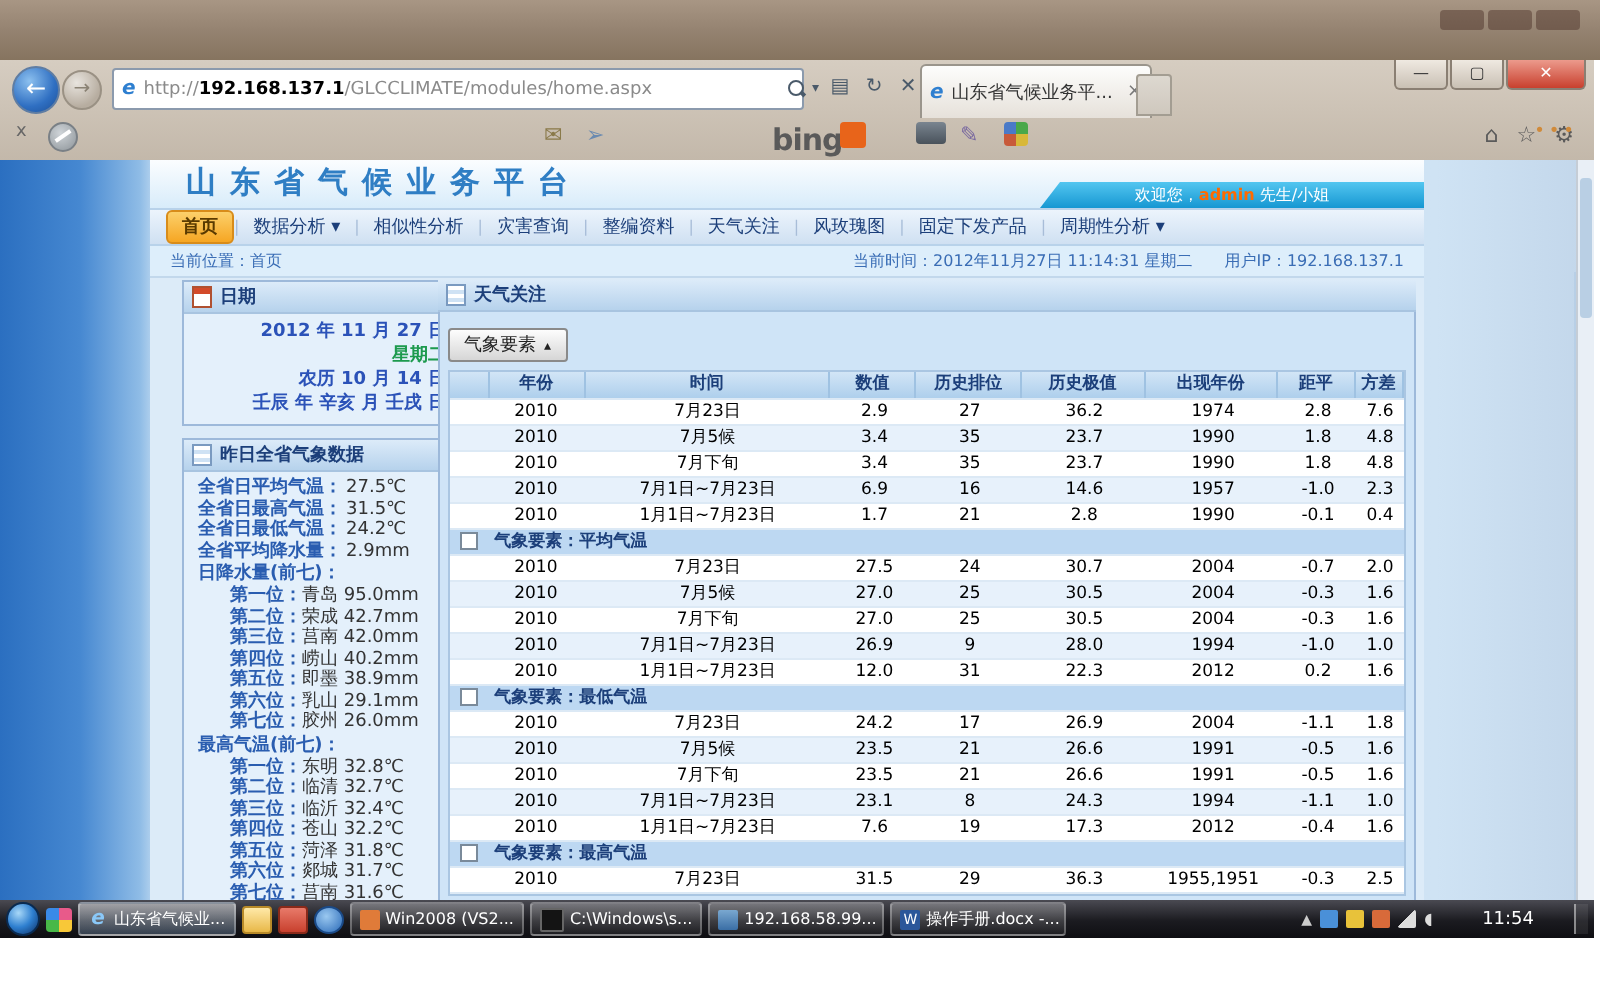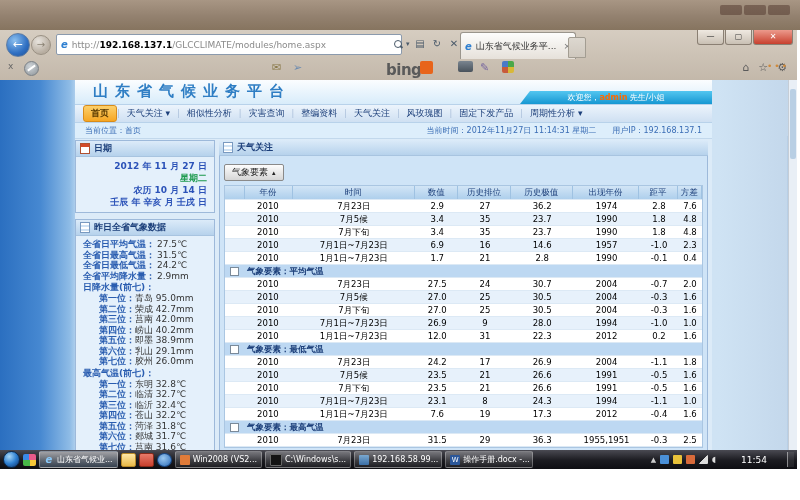--- a/index.html
+++ b/index.html
@@ -71,21 +71,21 @@
   .navbar{height:17px;background:linear-gradient(180deg,#ecf4fc,#cfe0f2);display:flex;align-items:center;
     padding-left:8px;font-size:9px;color:#1c3f7a;border-bottom:1px solid #b8d2ea;}
   .nav-item{padding:1px 7px;cursor:pointer;white-space:nowrap;}
   .nav-item.active{background:linear-gradient(180deg,#fcd06b,#f6a623);border:1px solid #d88c1a;border-radius:3px;color:#5a3a00;font-weight:bold;}
   .nav-sep{color:#a8bdd8;font-size:8px;}
   .infobar{height:15px;background:#ddeefb;display:flex;align-items:center;font-size:8px;color:#3a6db5;
     padding:0 10px;border-bottom:1px solid #c2d8ec;}
   .infobar .iright{margin-left:auto;display:flex;gap:16px;}
 
   .bodyarea{position:absolute;left:0;top:56px;width:637px;height:316px;}
-  .sidebar{position:absolute;left:0;top:4px;width:140px;height:312px;overflow:hidden;}
+  .sidebar{position:absolute;left:16px;top:4px;width:140px;height:312px;overflow:hidden;}
   .spanel{border:1px solid #9db9da;margin-bottom:6px;background:#e4f0fb;}
   .sphead{height:15px;background:linear-gradient(180deg,#dcebf9,#b6d2ec);display:flex;align-items:center;gap:4px;
     padding:0 4px;font-size:9px;font-weight:bold;color:#1c3f7a;border-bottom:1px solid #a8c4e0;}
   .cal-ico{width:8px;height:9px;border:1px solid #b05030;background:linear-gradient(180deg,#d34a2a 0 3px,#fff 3px);}
   .doc-ico{width:8px;height:9px;border:1px solid #7a9ac0;background:linear-gradient(180deg,#fff 0 2px,#cfe2f4 2px 4px,#fff 4px 6px,#cfe2f4 6px 8px,#fff 8px);}
   .spbody{padding:3px 7px 4px;font-size:9px;}
   .cal-line{text-align:right;line-height:12px;color:#2b52b8;font-weight:bold;}
   .cal-line.weekday{color:#1d9a4e;}
   .sline{display:flex;line-height:10.5px;}
   .sl-lbl{color:#2a5db0;font-weight:bold;white-space:nowrap;}
@@ -95,21 +95,21 @@
   .rk{color:#2a5db0;font-weight:bold;width:36px;white-space:nowrap;}
   .rv{color:#333;white-space:nowrap;}
 
   .mainpanel{position:absolute;left:144px;top:4px;width:489px;height:312px;}
   .mpbody{border:1px solid #9db9da;border-top:none;background:#cfe4f7;padding:4px;height:293px;overflow:hidden;}
   .filter-btn{display:inline-flex;align-items:center;gap:4px;height:15px;padding:0 7px;
     background:linear-gradient(180deg,#fdfdfd,#d6d6d6);border:1px solid #8a8a8a;border-radius:2px;
     font-size:9px;color:#222;margin-bottom:4px;cursor:pointer;}
   .wtable{background:#fff;border:1px solid #aac6e2;font-size:8.5px;}
   .trow{display:flex;height:12px;line-height:12px;border-bottom:1px solid #dce9f5;}
-  .thead{background:linear-gradient(180deg,#d2e5f6,#aecfec);font-weight:normal;color:#1c3f7a;height:13px;line-height:13px;justify-content:center;}
+  .thead{background:linear-gradient(180deg,#d2e5f6,#aecfec);font-weight:bold;color:#1c3f7a;height:13px;line-height:13px;justify-content:center;}
   .thead .tc{border-right:1px solid #9fc2e2;}
   .tgroup{background:#bdd8f2;color:#1c3f7a;font-weight:bold;}
   .tc{text-align:center;overflow:hidden;white-space:nowrap;}
   .tl{text-align:left;padding-left:3px;}
   .w0{width:4%}.w1{width:10%}.w2{width:26%}.w3{width:9%}.w4{width:11%}.w5{width:13%}.w6{width:14%}.w7{width:8%}.w8{width:5%}
   .cb{display:inline-block;width:7px;height:7px;background:#fff;border:1px solid #7a8a9a;vertical-align:middle;}
   .r-alt{background:#e7f1fb;}
 
   .inner-scroll{position:absolute;left:712px;top:56px;width:8px;height:316px;background:#e2ecf6;border-left:1px solid #b8cfe6;}
   .is-arrow{display:block;width:8px;height:8px;font-size:6px;line-height:8px;text-align:center;color:#5a7a9a;background:#cfe0f0;}
@@ -212,21 +212,21 @@
       <div class="contentcol">
 
         <div class="pheader">
           <div class="ptitle">山东省气候业务平台</div>
           <div class="welcome"><span>欢迎您，</span><span class="wuser">admin</span><span> 先生/小姐</span></div>
         </div>
 
         <div class="navbar">
             <span class="nav-item active">首页</span>
             <span class="nav-sep">|</span>
-            <span class="nav-item">天气关注 ▾</span>
+            <span class="nav-item">数据分析 ▾</span>
             <span class="nav-sep">|</span>
             <span class="nav-item">相似性分析</span>
             <span class="nav-sep">|</span>
             <span class="nav-item">灾害查询</span>
             <span class="nav-sep">|</span>
             <span class="nav-item">整编资料</span>
             <span class="nav-sep">|</span>
             <span class="nav-item">天气关注</span>
             <span class="nav-sep">|</span>
             <span class="nav-item">风玫瑰图</span>

